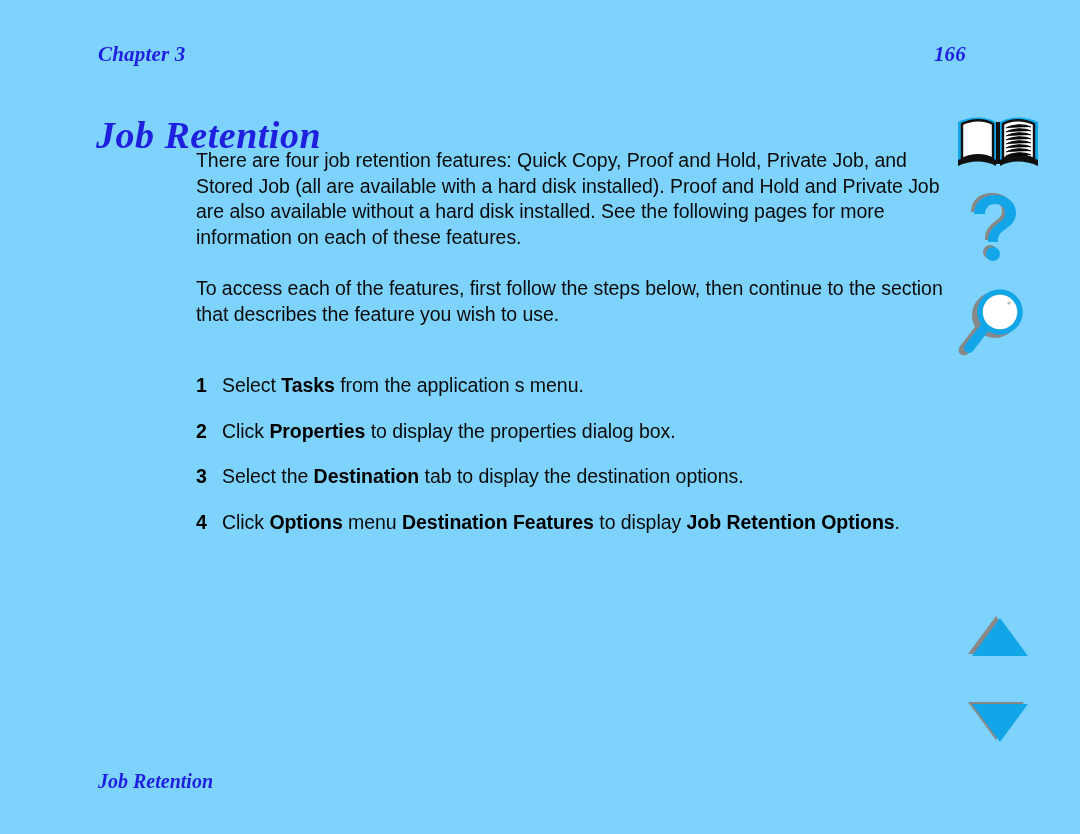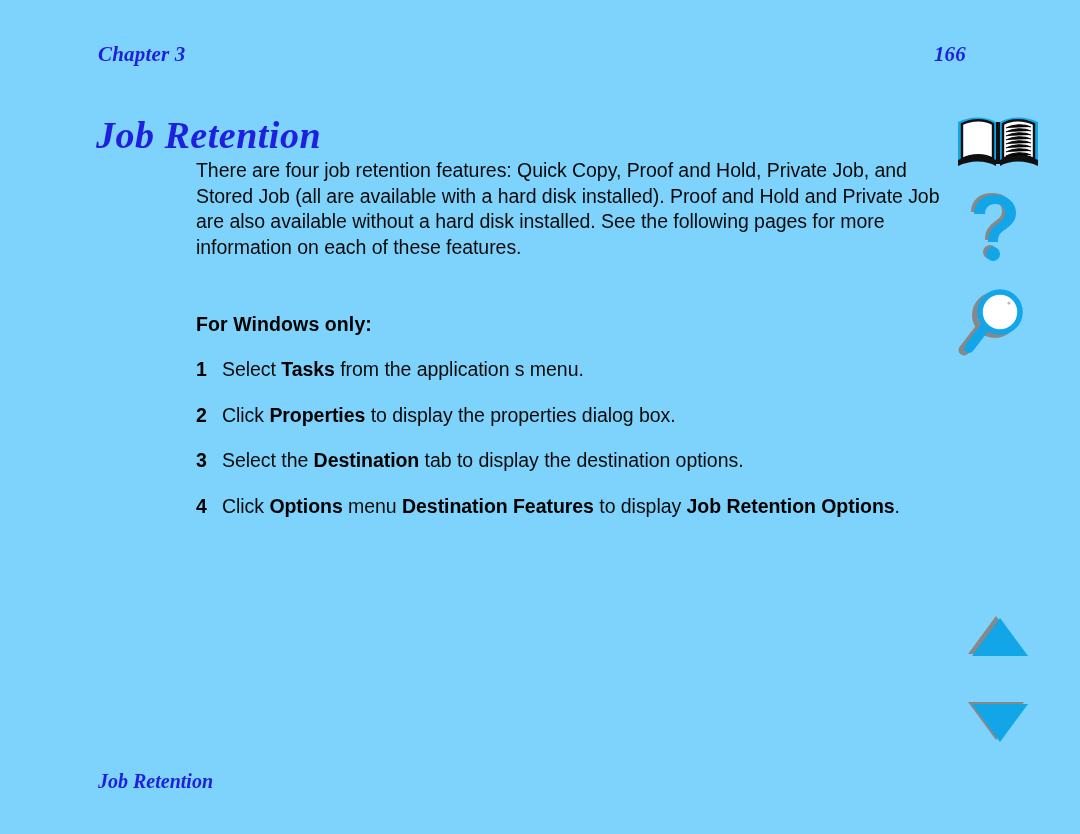--- a/index.html
+++ b/index.html
@@ -60,21 +60,21 @@
     line-height: 44px;
     color: #1f1fe0;
     letter-spacing: 0.5px;
     white-space: pre;
   }
 
   
   .content {
     position: absolute;
     left: 196px;
-    top: 158px;
+    top: 148px;
     width: 752px;
   }
 
   .para {
     font-size: 19.5px;
     line-height: 25.5px;
     color: #0a0a0a;
     margin: 0;
     letter-spacing: -0.05px;
   }
@@ -159,24 +159,24 @@
   </div>
 
   <h1 class="page-title">Job Retention</h1>
 
   <div class="content">
 
     <p class="para">There are four job retention features: Quick Copy, Proof and Hold, Private Job, and Stored Job (all are available with a hard disk installed). Proof and Hold and Private Job are also available without a hard disk installed. See the following pages for more information on each of these features.</p>
 
     <div class="gap-26"></div>
 
+    <p class="para">To access each of the features, first follow the steps below, then continue to the section that describes the feature you wish to use.</p>
 
     <div class="gap-26"></div>
 
-    <p class="subhead">For Windows only:</p>
 
     <div class="gap-20"></div>
 
     <div class="step">
       <span class="step-num">1</span>
       <span class="step-body"><span>Select </span><b>Tasks</b><span> from the application s menu.</span></span>
     </div>
 
     <div class="gap-20"></div>
 

